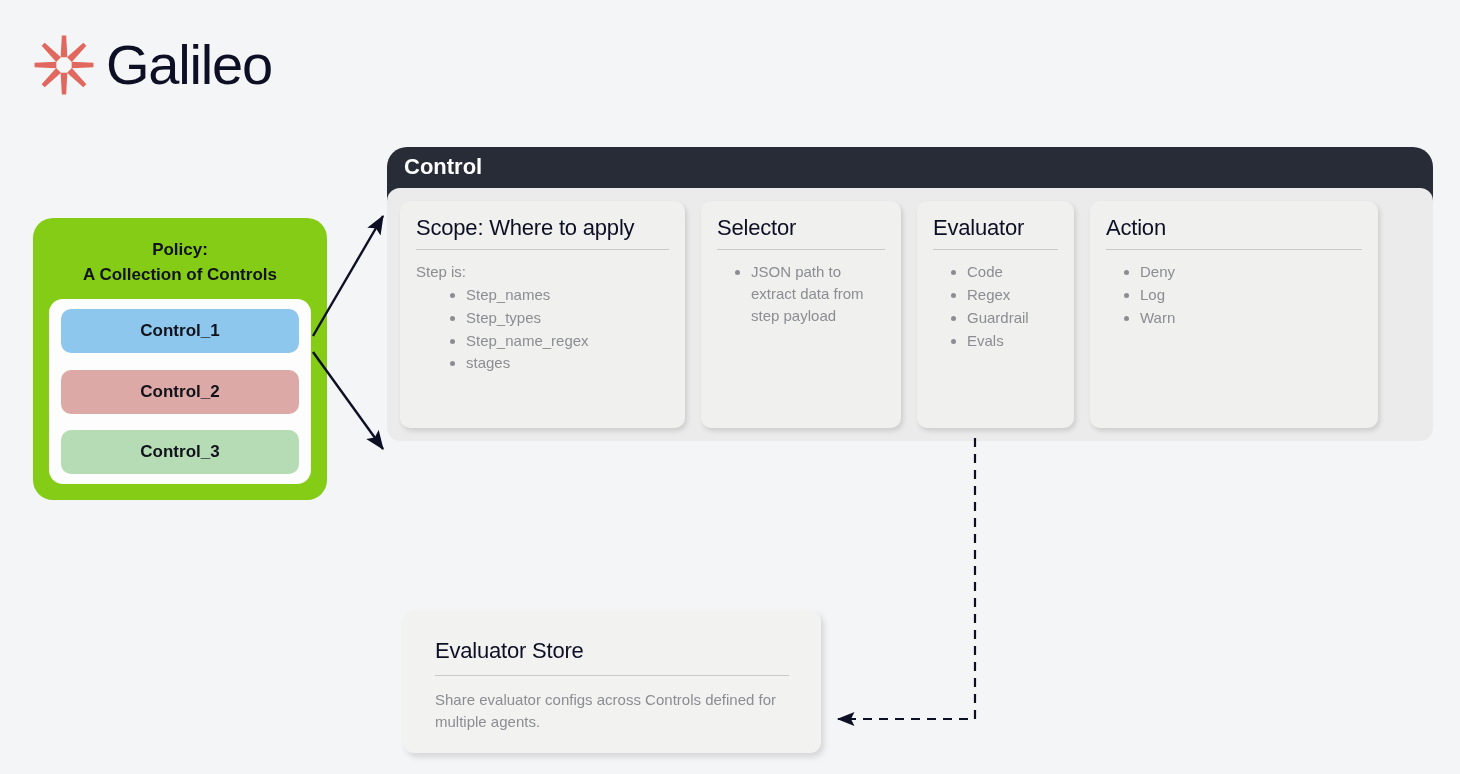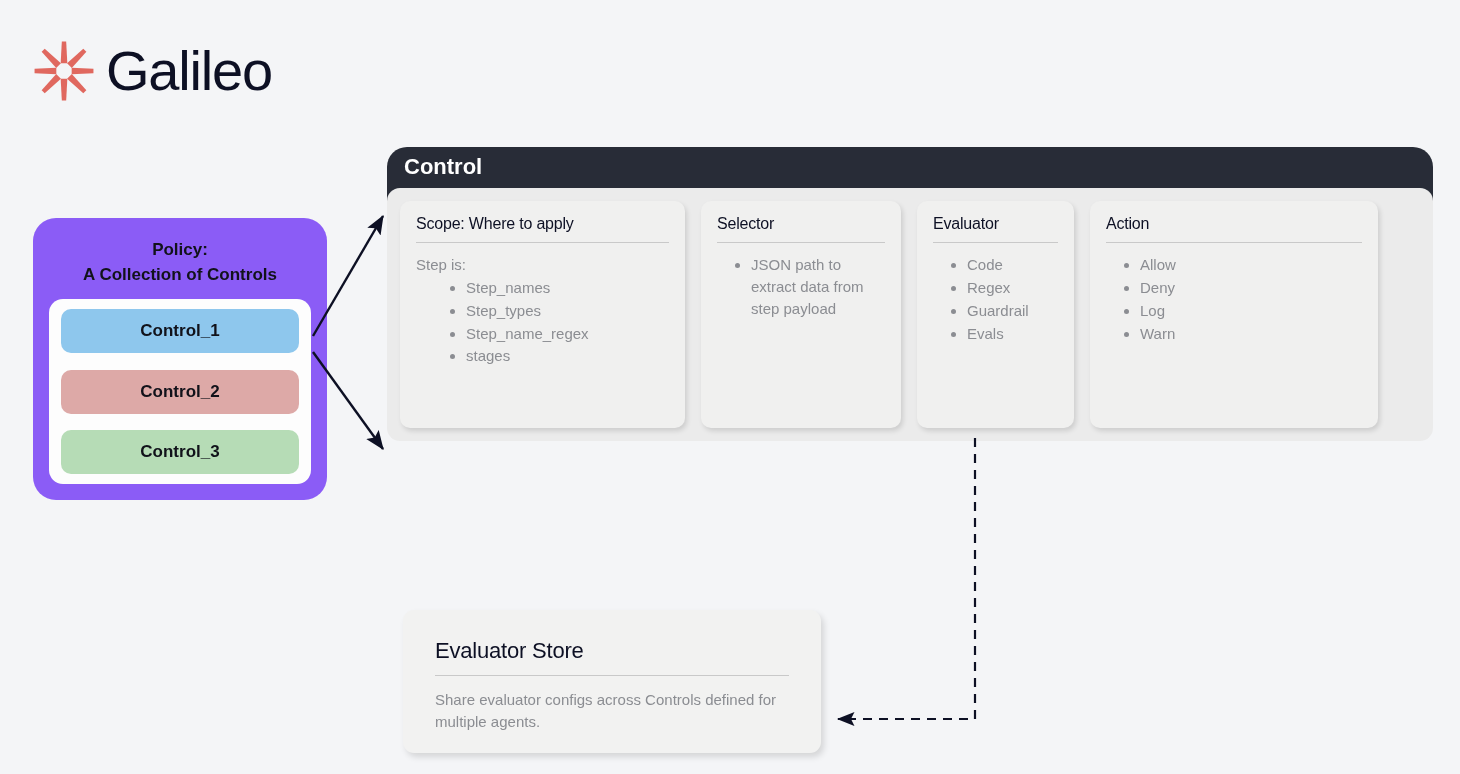--- a/index.html
+++ b/index.html
@@ -19,21 +19,21 @@
   #canvas {
     position: relative;
     width: 1460px;
     height: 774px;
   }
 
   
   #logo {
     position: absolute;
     left: 32px;
-    top: 39px;
+    top: 33px;
     display: flex;
     align-items: center;
     gap: 10px;
   }
   #logo-mark { display: block; }
   #logo-word {
     font-size: 56px;
     font-weight: 500;
     letter-spacing: -1.2px;
     color: #0d1024;
@@ -117,21 +117,21 @@
   .sub-card {
     background: #f0f0ef;
     border-radius: 10px;
     box-shadow: 2px 3px 5px rgba(0,0,0,0.13);
     box-sizing: border-box;
     padding: 14px 16px 12px 16px;
     display: flex;
     flex-direction: column;
   }
   .sub-card-title {
-    font-size: 16px;
+    font-size: 22px;
     font-weight: 500;
     color: #0d1024;
     letter-spacing: -0.2px;
     line-height: 1.15;
     padding-bottom: 9px;
   }
   .sub-card-rule {
     border-bottom: 1px solid #c9c9c9;
     margin-bottom: 11px;
   }
@@ -226,21 +226,21 @@
             <path d="M -5.2 -12 L 5.2 -12 L 3.4 -46 L -3.4 -46 Z" transform="rotate(225)" fill="#e0685f"></path>
             <path d="M -5.2 -12 L 5.2 -12 L 3.4 -46 L -3.4 -46 Z" transform="rotate(270)" fill="#e0685f"></path>
             <path d="M -5.2 -12 L 5.2 -12 L 3.4 -46 L -3.4 -46 Z" transform="rotate(315)" fill="#e0685f"></path>
           </g>
         </g>
       </g>
     </svg>
     <span id="logo-word" style="color: rgb(13, 16, 36);">Galileo</span>
   </div>
 
-  <div id="policy-box" style="background: #8b5cf6; border-radius: 23px;">
+  <div id="policy-box" style="background: #84cc16;">
     <div id="policy-title">Policy:
 A Collection of Controls</div>
     <div id="policy-inner">
       <div class="control-chip" id="chip-1" style="background: rgb(142, 199, 237);">
         <span>Control_1</span>
       </div>
       <div class="control-chip" id="chip-2" style="background: rgb(221, 169, 167);">
         <span>Control_2</span>
       </div>
       <div class="control-chip" id="chip-3" style="background: rgb(182, 220, 182);">
@@ -288,21 +288,20 @@
             <li>Evals</li>
           </ul>
         </div>
       </div>
 
       <div class="sub-card" id="card-action">
         <div class="sub-card-title">Action</div>
         <div class="sub-card-rule"></div>
         <div class="sub-card-body">
           <ul class="bullets">
-            <li>Allow</li>
             <li>Deny</li>
             <li>Log</li>
             <li>Warn</li>
           </ul>
         </div>
       </div>
 
     </div>
   </div>
 

